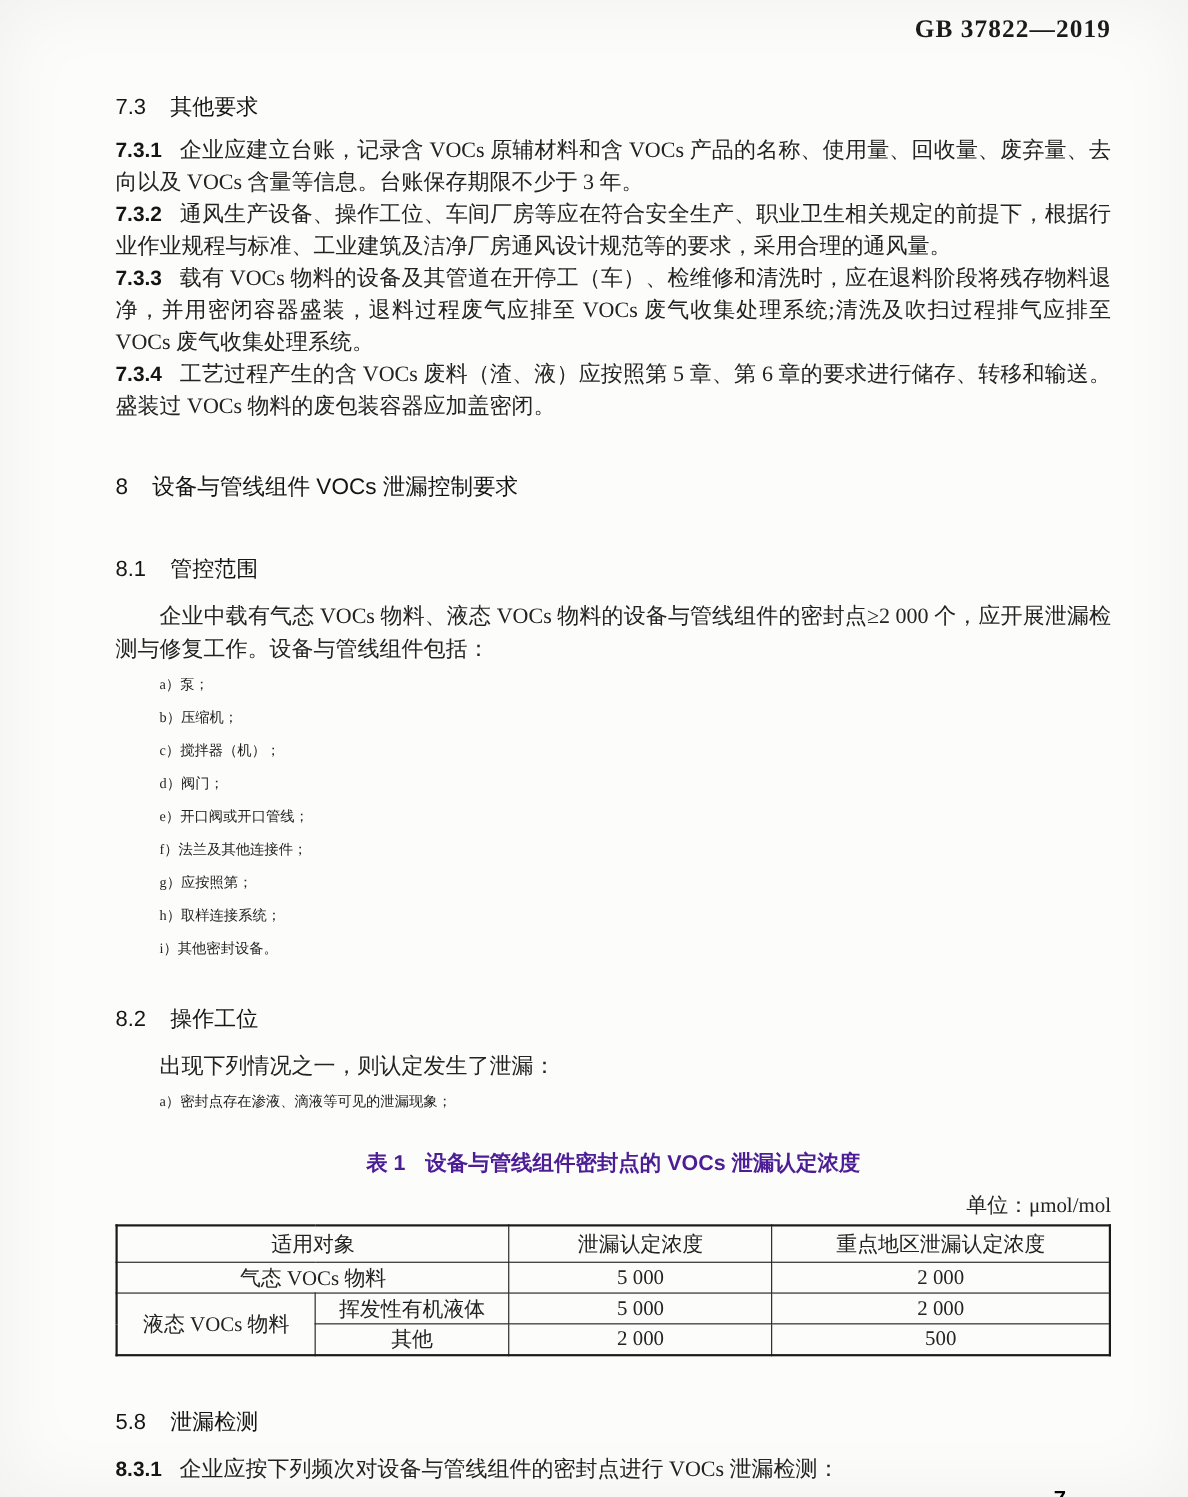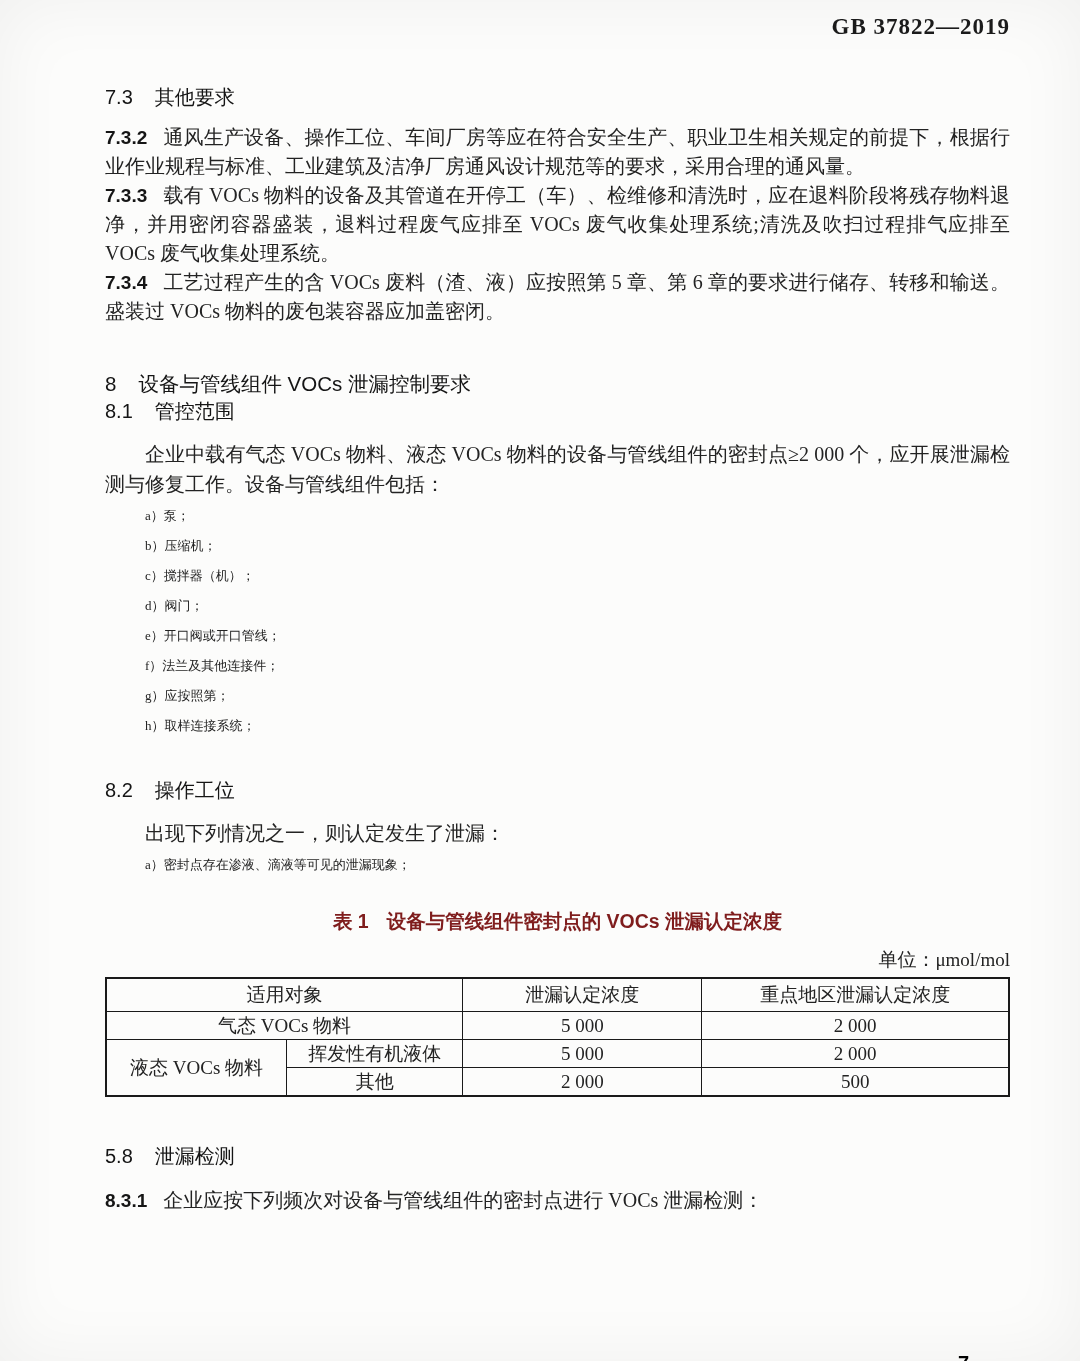--- a/index.html
+++ b/index.html
@@ -30,21 +30,21 @@
   .sec-heading {
     font-family: "Liberation Sans", sans-serif;
     font-weight: normal;
     color: #151515;
     margin: 0;
   }
   .h1 { font-size: 20.5px; margin-top: 44px; }
   .h2 { font-size: 20px; }
   .h-no { margin-right: 22px; }
   .h-73 { margin-top: 44px; }
-  .h-81 { }
+  .h-81 { margin-top: 48px; }
   .h-82 { margin-top: 36px; }
   .h-83 { margin-top: 46px; }
 
   .clauses { margin-top: 12px; }
   .clause {
     margin: 0;
     font-size: 20px;
     line-height: 29px;
     text-align: justify;
     color: #232323;
@@ -70,21 +70,21 @@
     line-height: 30px;
     padding-left: 40px;
     color: #232323;
   }
   .table-caption {
     margin-top: 28px;
     text-align: center;
     font-family: "Liberation Sans", sans-serif;
     font-weight: bold;
     font-size: 19.5px;
-    color: #7f1d1d;
+    color: #4c1d95;
   }
   .cap-label { margin-right: 18px; }
   .unit-line {
     margin-top: 12px;
     text-align: right;
     font-size: 19px;
     color: #232323;
   }
   table.limits {
     margin-top: 4px;
@@ -125,20 +125,23 @@
 <div class="page">
 
   <div class="doc-header">GB 37822—2019</div>
 
   <h2 class="sec-heading h2 h-73">
     <span class="h-no">7.3</span><span>其他要求</span>
   </h2>
 
   <div class="clauses">
     <p class="clause">
+      <span class="c-no">7.3.1</span><span>企业应建立台账，记录含 VOCs 原辅材料和含 VOCs 产品的名称、使用量、回收量、废弃量、去向以及 VOCs 含量等信息。台账保存期限不少于 3 年。</span>
+    </p>
+    <p class="clause">
       <span class="c-no">7.3.2</span><span>通风生产设备、操作工位、车间厂房等应在符合安全生产、职业卫生相关规定的前提下，根据行业作业规程与标准、工业建筑及洁净厂房通风设计规范等的要求，采用合理的通风量。</span>
     </p>
     <p class="clause">
       <span class="c-no">7.3.3</span><span>载有 VOCs 物料的设备及其管道在开停工（车）、检维修和清洗时，应在退料阶段将残存物料退净，并用密闭容器盛装，退料过程废气应排至 VOCs 废气收集处理系统;清洗及吹扫过程排气应排至 VOCs 废气收集处理系统。</span>
     </p>
     <p class="clause">
       <span class="c-no">7.3.4</span><span>工艺过程产生的含 VOCs 废料（渣、液）应按照第 5 章、第 6 章的要求进行储存、转移和输送。盛装过 VOCs 物料的废包装容器应加盖密闭。</span>
     </p>
   </div>
 
@@ -154,20 +157,21 @@
 
   <div class="list">
     <div class="list-item">a）泵；</div>
     <div class="list-item">b）压缩机；</div>
     <div class="list-item">c）搅拌器（机）；</div>
     <div class="list-item">d）阀门；</div>
     <div class="list-item">e）开口阀或开口管线；</div>
     <div class="list-item">f）法兰及其他连接件；</div>
     <div class="list-item">g）应按照第；</div>
     <div class="list-item">h）取样连接系统；</div>
+    <div class="list-item">i）其他密封设备。</div>
   </div>
 
   <h2 class="sec-heading h2 h-82">
     <span class="h-no">8.2</span><span>操作工位</span>
   </h2>
 
   <p class="intro">出现下列情况之一，则认定发生了泄漏：</p>
 
   <div class="list">
     <div class="list-item">a）密封点存在渗液、滴液等可见的泄漏现象；</div>

